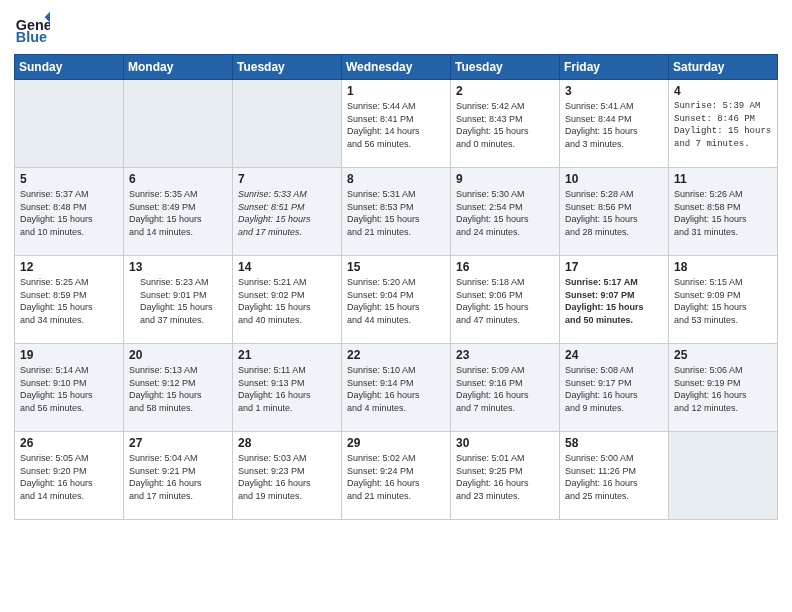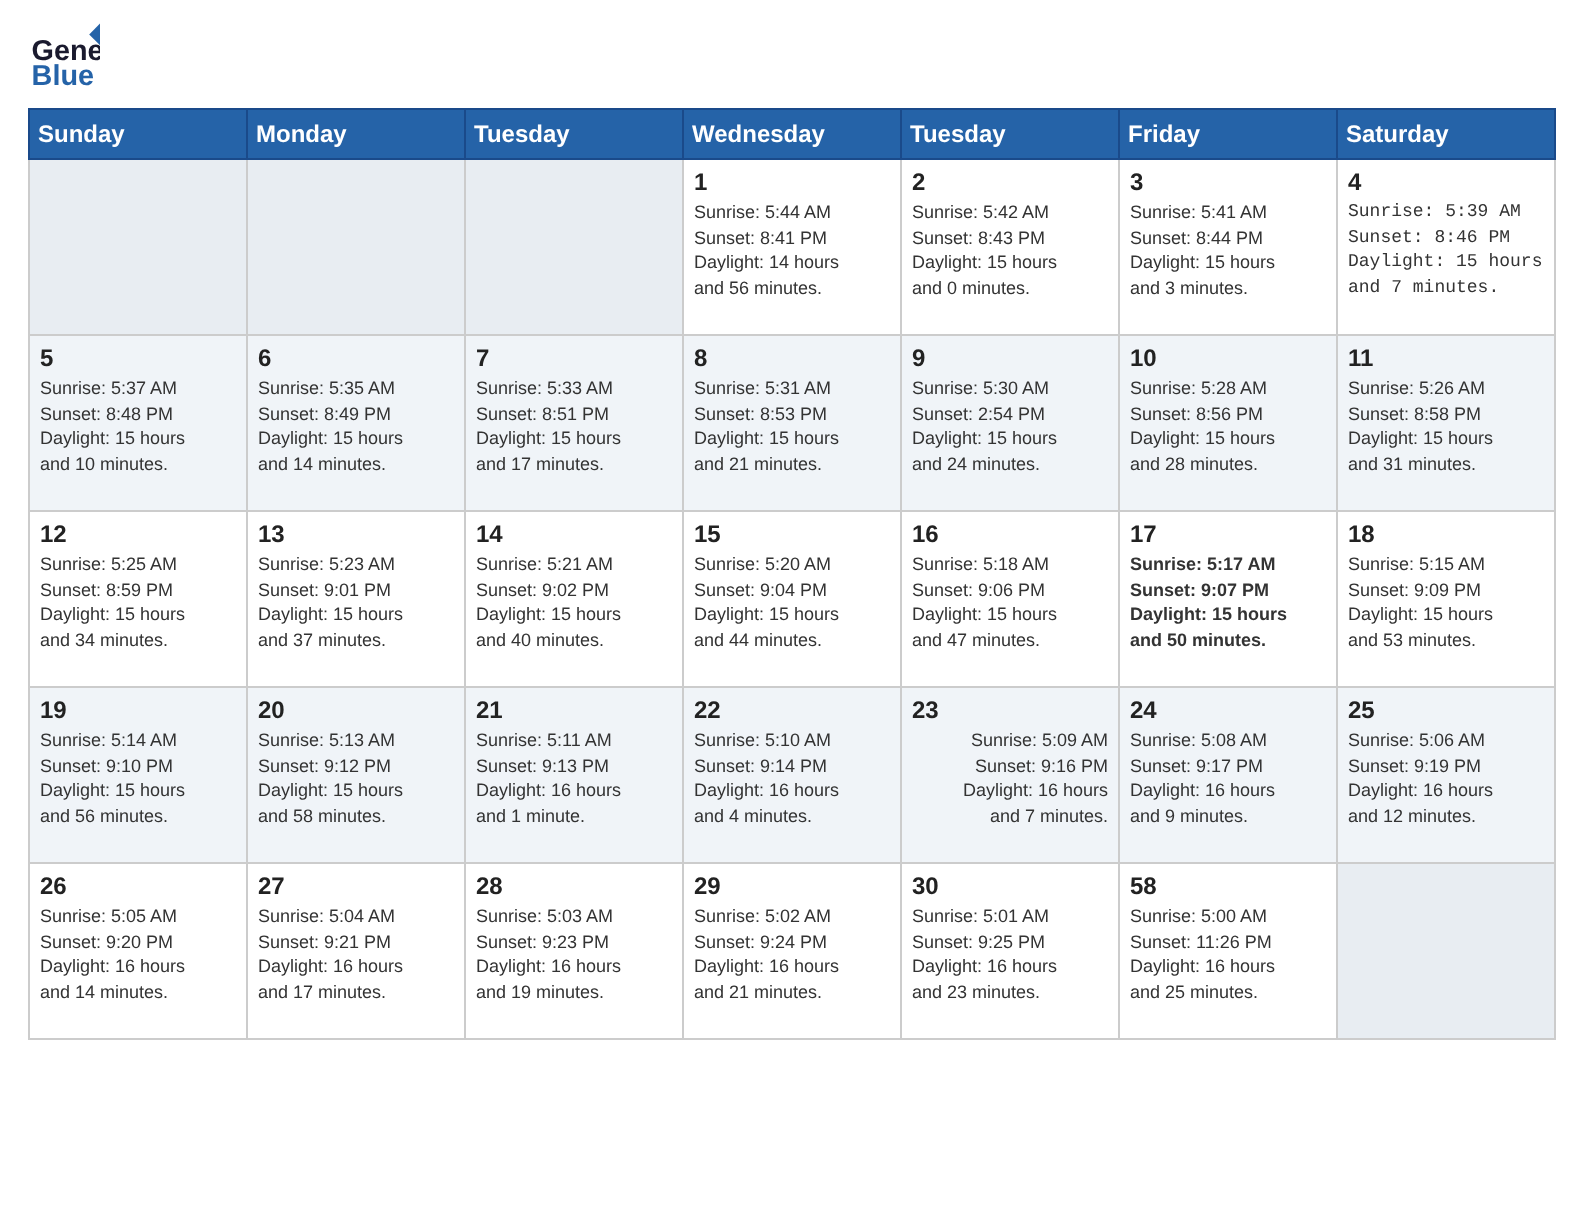--- a/index.html
+++ b/index.html
@@ -165,21 +165,21 @@
           </td>
           <td>
             <span class="day-num">6</span>
             <div class="day-info" style="white-space: pre-line;">Sunrise: 5:35 AM
 Sunset: 8:49 PM
 Daylight: 15 hours
 and 14 minutes.</div>
           </td>
           <td>
             <span class="day-num">7</span>
-            <div class="day-info" style="white-space: pre-line;">Sunrise: 5:33 AM
+            <div class="day-info" style="white-space: pre-line; font-style: italic;">Sunrise: 5:33 AM
 Sunset: 8:51 PM
 Daylight: 15 hours
 and 17 minutes.</div>
           </td>
           <td>
             <span class="day-num">8</span>
             <div class="day-info" style="white-space: pre-line;">Sunrise: 5:31 AM
 Sunset: 8:53 PM
 Daylight: 15 hours
 and 21 minutes.</div>
@@ -209,21 +209,21 @@
         <tr>
           <td>
             <span class="day-num">12</span>
             <div class="day-info" style="white-space: pre-line;">Sunrise: 5:25 AM
 Sunset: 8:59 PM
 Daylight: 15 hours
 and 34 minutes.</div>
           </td>
           <td>
             <span class="day-num">13</span>
-            <div class="day-info" style="white-space: pre-line;">Sunrise: 5:23 AM
+            <div class="day-info" style="white-space: pre-line; margin-left: 11px;">Sunrise: 5:23 AM
 Sunset: 9:01 PM
 Daylight: 15 hours
 and 37 minutes.</div>
           </td>
           <td>
             <span class="day-num">14</span>
             <div class="day-info" style="white-space: pre-line;">Sunrise: 5:21 AM
 Sunset: 9:02 PM
 Daylight: 15 hours
 and 40 minutes.</div>
@@ -281,21 +281,21 @@
           </td>
           <td>
             <span class="day-num">22</span>
             <div class="day-info" style="white-space: pre-line;">Sunrise: 5:10 AM
 Sunset: 9:14 PM
 Daylight: 16 hours
 and 4 minutes.</div>
           </td>
           <td>
             <span class="day-num">23</span>
-            <div class="day-info" style="white-space: pre-line; text-align: right;">Sunrise: 5:09 AM
+            <div class="day-info" style="white-space: pre-line;">Sunrise: 5:09 AM
 Sunset: 9:16 PM
 Daylight: 16 hours
 and 7 minutes.</div>
           </td>
           <td>
             <span class="day-num">24</span>
             <div class="day-info" style="white-space: pre-line;">Sunrise: 5:08 AM
 Sunset: 9:17 PM
 Daylight: 16 hours
 and 9 minutes.</div>

